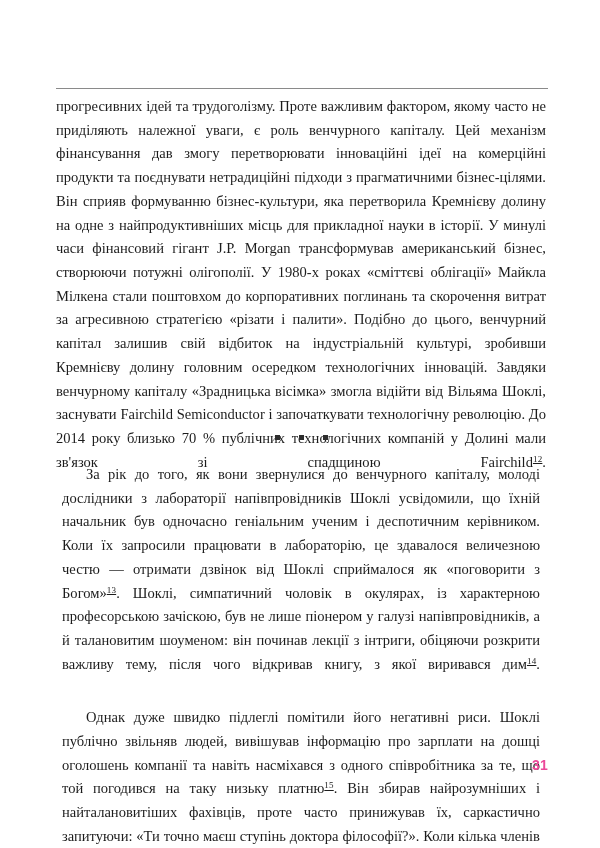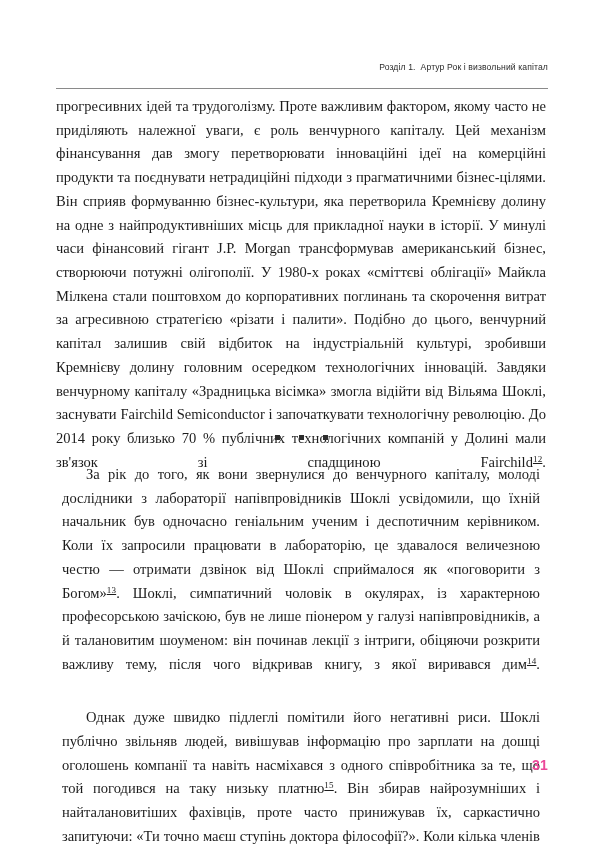--- a/index.html
+++ b/index.html
@@ -131,21 +131,20 @@
     font-size: 14px;
     color: #ec4899;
     letter-spacing: 0.2px;
   }
 </style>
 </head>
 <body>
 
 <div class="page">
 
-  <div class="running-header">Розділ 1.  Артур Рок і визвольний капітал</div>
 
   <div class="header-rule"></div>
 
   <div class="body-text">
     <p><span>прогресивних ідей та трудоголізму. Проте важливим фактором, якому часто не приділяють належної уваги, є роль венчурного капіталу. Цей механізм фінансування дав змогу перетворювати інноваційні ідеї на комерційні продукти та поєднувати нетрадиційні підходи з прагматичними бізнес-цілями. Він сприяв формуванню бізнес-культури, яка перетворила Кремнієву долину на одне з найпродуктивніших місць для прикладної науки в історії. У минулі часи фінансовий гігант J.P. Morgan трансформував американський бізнес, створюючи потужні олігополії. У 1980-х роках «сміттєві облігації» Майкла Мілкена стали поштовхом до корпоративних поглинань та скорочення витрат за агресивною стратегією «різати і палити». Подібно до цього, венчурний капітал залишив свій відбиток на індустріальній культурі, зробивши Кремнієву долину головним осередком технологічних інновацій. Завдяки венчурному капіталу «Зрадницька вісімка» змогла відійти від Вільяма Шоклі, заснувати Fairchild Semiconductor і започаткувати технологічну революцію. До 2014 року близько 70 % публічних технологічних компаній у Долині мали зв'язок зі спадщиною Fairchild</span><sup>12</sup><span>.</span></p>
   </div>
 
   <div class="section-divider">
     <span class="sq"></span>
     <span class="sq"></span>

